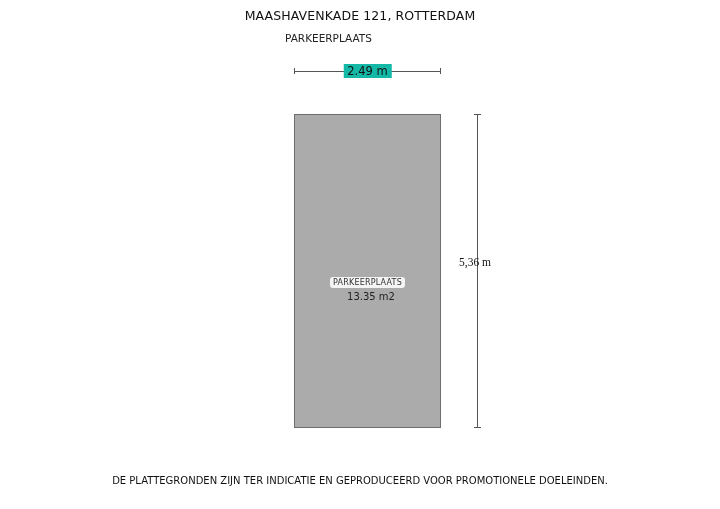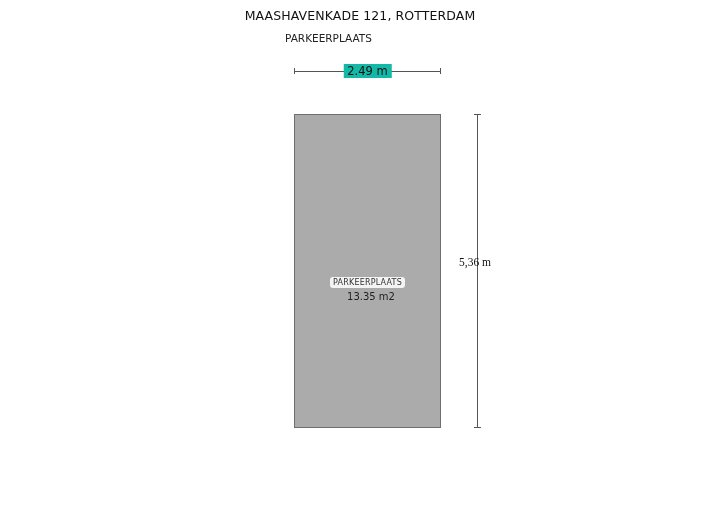--- a/index.html
+++ b/index.html
@@ -168,13 +168,14 @@
 </div>
 
 <div class="dim-v">
   <div class="line"></div>
   <div class="tick-t"></div>
   <div class="tick-b"></div>
 </div>
 <div class="dim-v-label">5,36 m</div>
 
 <div class="disclaimer">
+  <span>DE PLATTEGRONDEN ZIJN TER INDICATIE EN GEPRODUCEERD VOOR PROMOTIONELE DOELEINDEN.</span>
 </div>
 
 </body></html>

